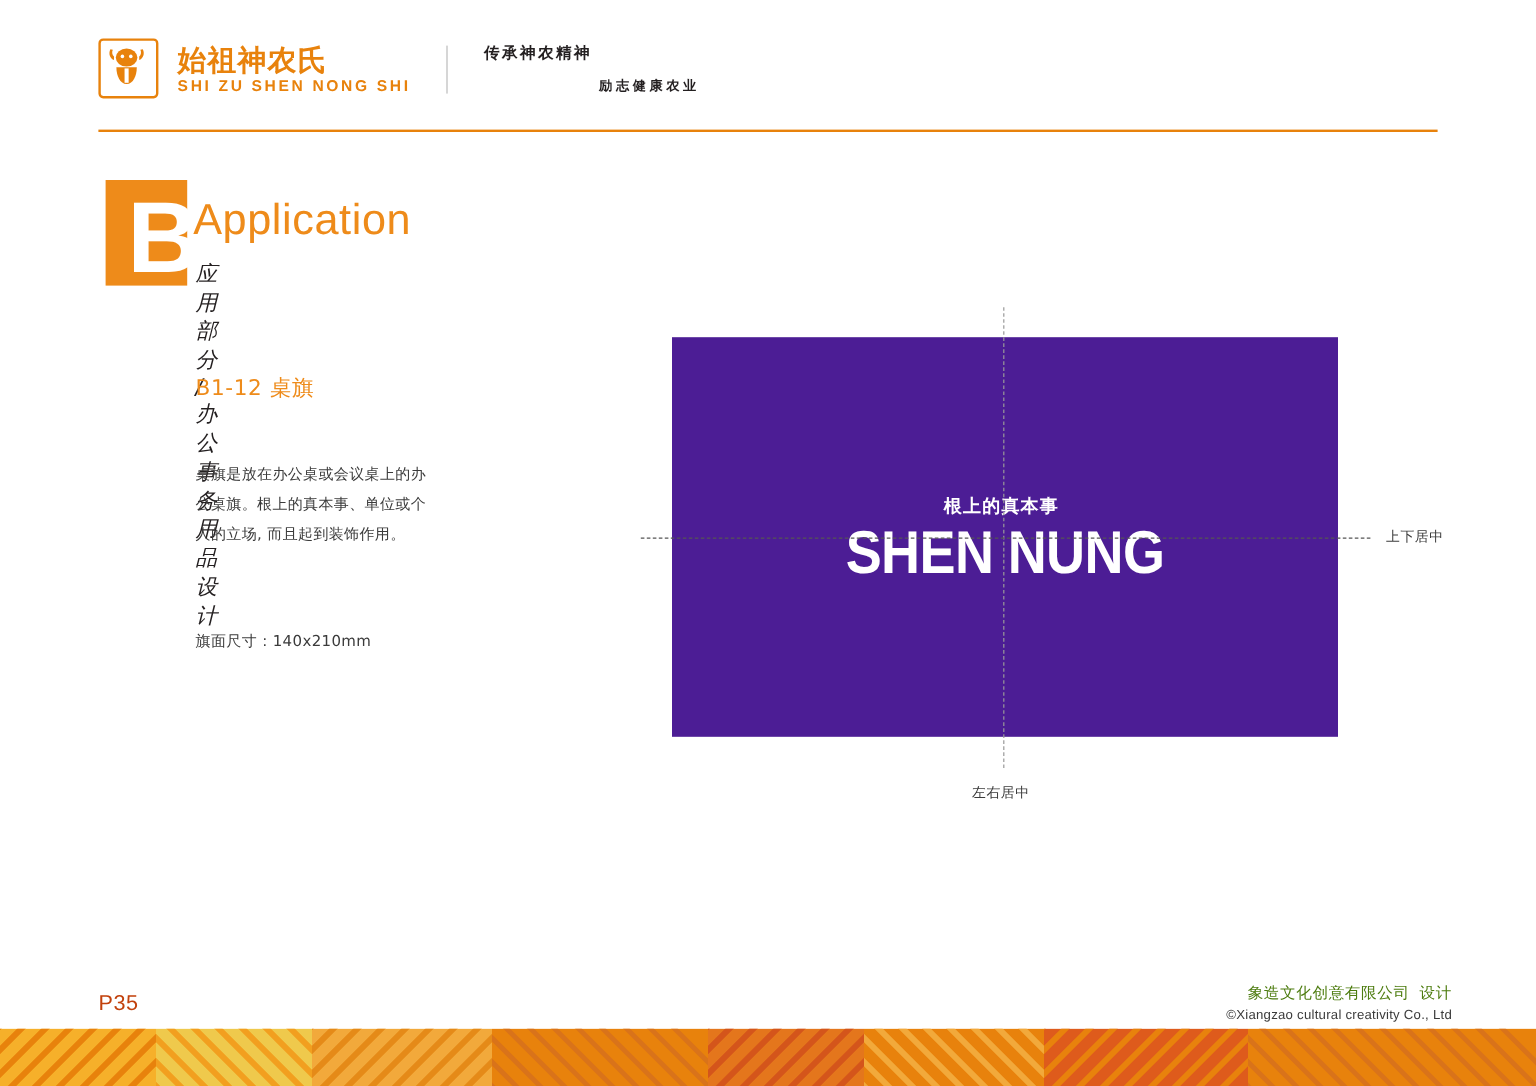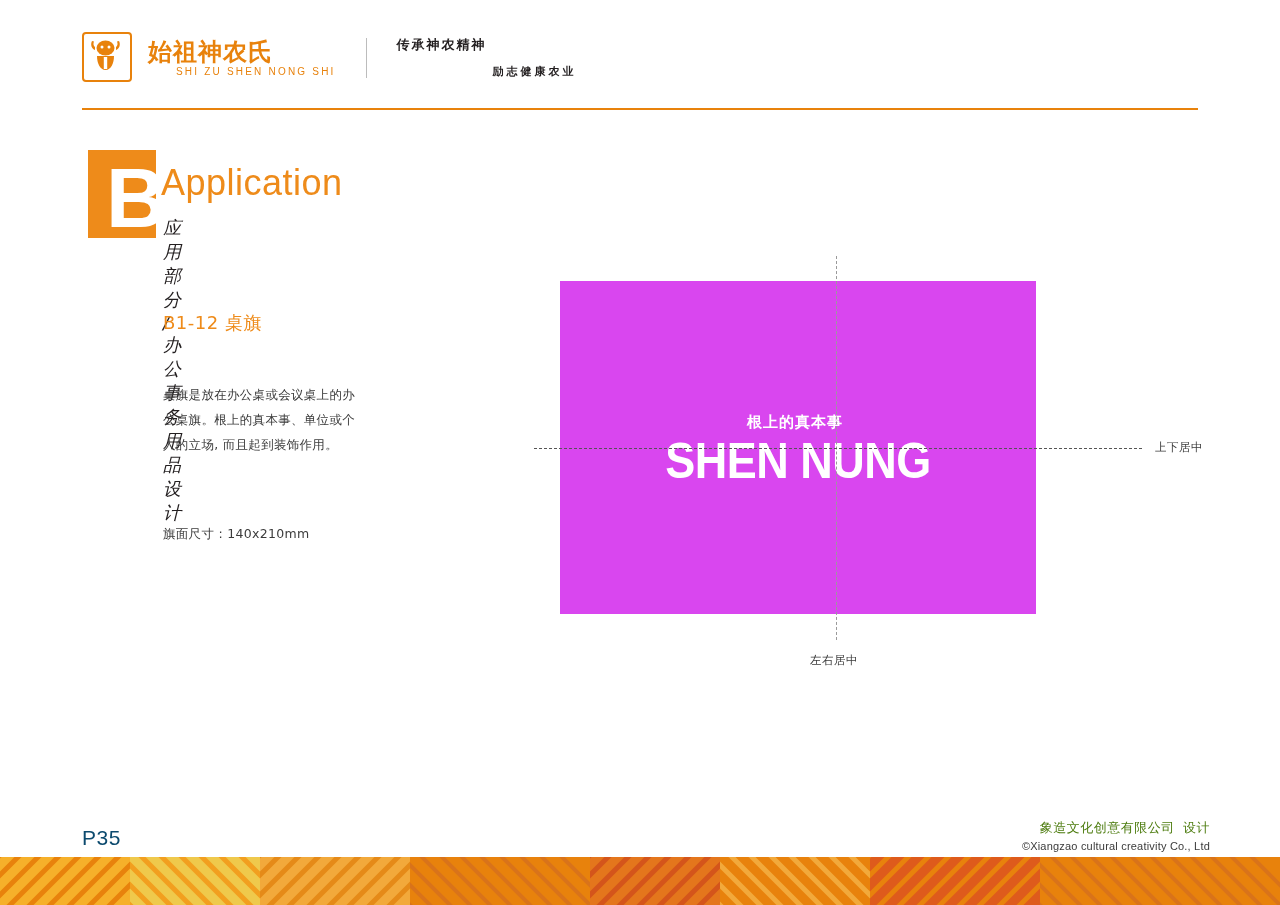--- a/index.html
+++ b/index.html
@@ -24,21 +24,21 @@
   }
   .logo-mark .bull{
     position:absolute;left:7px;top:5px;width:33px;height:36px;
   }
   .logo-text{display:flex;flex-direction:column;gap:3px;}
   .logo-cn{
     font-size:24px;font-weight:bold;color:#E8820C;letter-spacing:1px;line-height:1;
     font-family:"DejaVu Sans","Liberation Sans",sans-serif;
   }
   .logo-en{
-    font-size:10px;color:#E8820C;letter-spacing:2.2px;line-height:1;font-weight:normal;margin-left:28px;
+    font-size:13px;color:#E8820C;letter-spacing:2.2px;line-height:1;font-weight:bold;
   }
   .divider-v{width:1px;height:40px;background:#bcbcbc;margin:0 16px;}
   .slogan{display:flex;flex-direction:row;gap:6px;}
   .slogan div{
     font-size:13px;font-weight:bold;color:#231f20;letter-spacing:2px;line-height:1.1;
     font-family:"DejaVu Sans","Liberation Sans",sans-serif;
   }
   .slogan .s2{font-size:11px;letter-spacing:3px;margin-top:28px;}
   .rule-top{position:absolute;left:82px;top:108px;width:1116px;height:1.5px;background:#E8820C;}
 
@@ -71,21 +71,21 @@
     font-family:"DejaVu Sans","Liberation Sans",sans-serif;letter-spacing:0.3px;
   }
   .spec{
     position:absolute;left:163px;top:497px;width:240px;
     font-size:12.5px;line-height:22px;color:#3b3b3b;
     font-family:"DejaVu Sans","Liberation Sans",sans-serif;letter-spacing:0.3px;margin-top:26px;
   }
 
   
   .flag{
-    position:absolute;left:560px;top:281px;width:476px;height:333px;background:#d946ef;
+    position:absolute;left:560px;top:281px;width:555px;height:333px;background:#4c1d95;
   }
   .flag-inner{
     position:absolute;left:0;right:0;top:50%;transform:translateY(-50%);
     display:flex;flex-direction:column;align-items:center;justify-content:center;
   }
   .flag-cn{
     color:#ffffff;font-size:15px;font-weight:bold;letter-spacing:1px;
     font-family:"DejaVu Sans","Liberation Sans",sans-serif;margin-bottom:6px;
     margin-left:-6px;
   }
@@ -108,21 +108,21 @@
     position:absolute;left:1155px;top:440px;font-size:11.5px;color:#3b3b3b;
     font-family:"DejaVu Sans","Liberation Sans",sans-serif;letter-spacing:0.5px;
   }
   .guide-label-bottom{
     position:absolute;left:810px;top:653px;font-size:11.5px;color:#3b3b3b;
     font-family:"DejaVu Sans","Liberation Sans",sans-serif;letter-spacing:0.5px;
   }
 
   
   .page-num{
-    position:absolute;left:82px;top:826px;font-size:21px;color:#0c4a6e;
+    position:absolute;left:82px;top:826px;font-size:18px;color:#c2410c;
     font-family:"Liberation Sans",sans-serif;letter-spacing:0.5px;
   }
   .credit{
     position:absolute;right:70px;top:820px;text-align:right;
   }
   .credit .c1{
     font-size:13px;color:#4d7c0f;font-family:Liberation Mono, monospace;
     letter-spacing:0.5px;line-height:18px;
   }
   .credit .c2{

